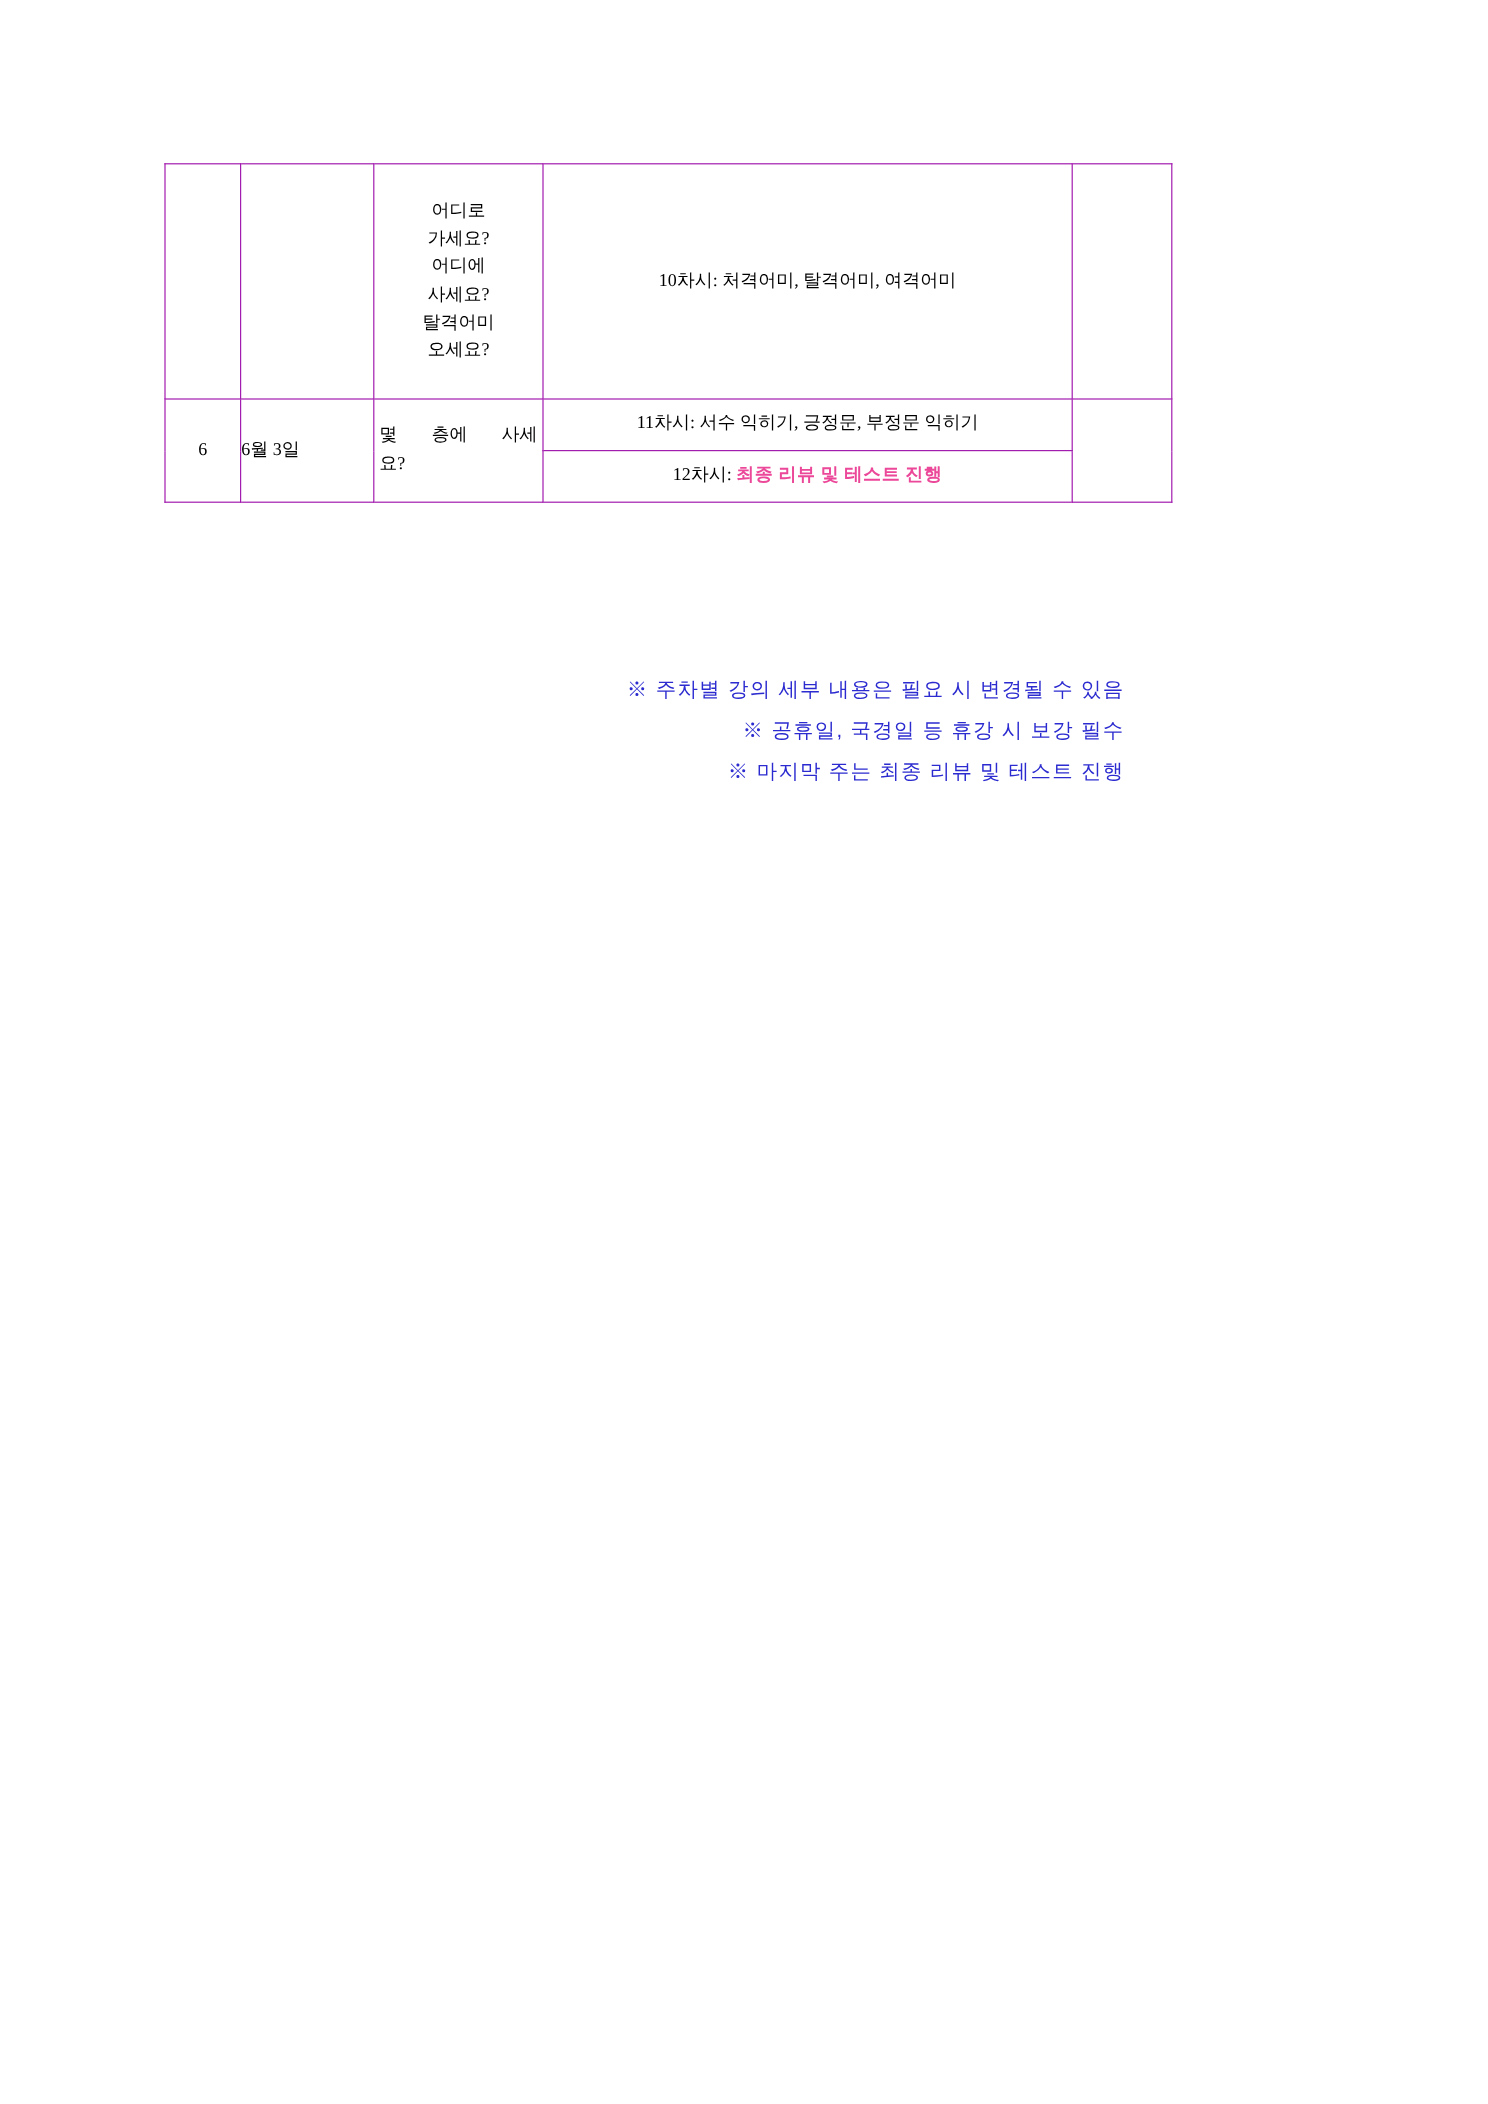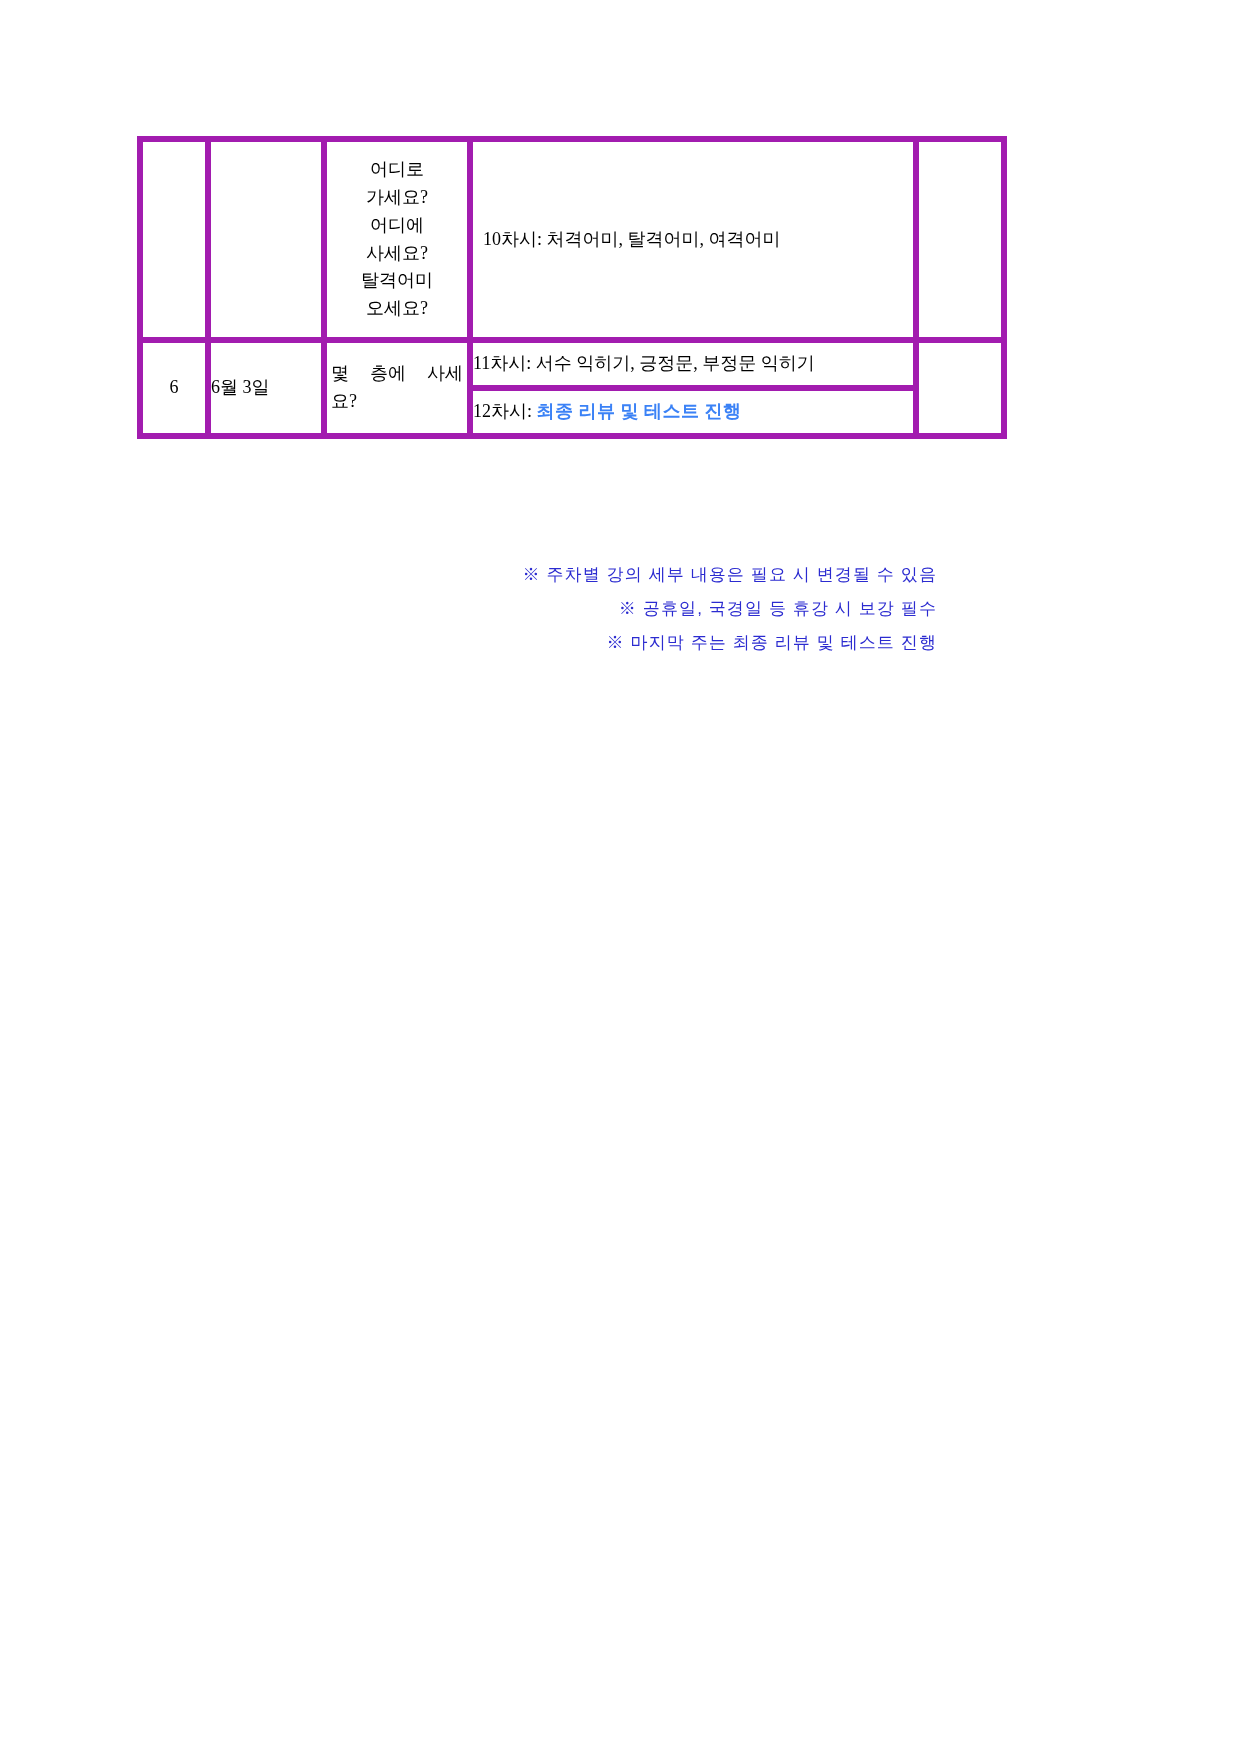--- a/index.html
+++ b/index.html
@@ -30,48 +30,48 @@
     left: 137px;
     top: 136px;
     width: 834px;
   }
   table.schedule {
     border-collapse: collapse;
     width: 834px;
     table-layout: fixed;
   }
   table.schedule td {
-    border: 6px solid #a21caf;
+    border: 1px solid #a21caf;
     padding: 0;
     vertical-align: middle;
     font-family: "Liberation Serif", serif;
-    font-size: 18px;
+    font-size: 15px;
     line-height: 1.55;
   }
   td.col-num    { width: 62px;  text-align: center; }
   td.col-date   { width: 110px; }
   td.col-topic  { width: 140px; text-align: center; padding: 4px 6px; }
-  td.col-detail { width: 440px; text-align: left;   padding: 6px 10px; }
+  td.col-detail { width: 440px; text-align: center;   padding: 6px 10px; }
   td.col-note   { width: 82px; }
 
   .topic-lines span {
     display: block;
     text-align: center;
   }
   .topic-inline {
     display: block;
     text-align: justify;
     text-align-last: justify;
     padding: 0 4px;
   }
   .detail-cell {
     padding: 9px 10px;
   }
   .red-bold {
-    color: #3b82f6;
+    color: #ec4899;
     font-weight: bold;
     letter-spacing: 0.5px;
   }
 
   
   tr.row-tall td { height: 195px; }
   tr.row-a td,
   tr.row-b td { height: 42px; }
 
   

